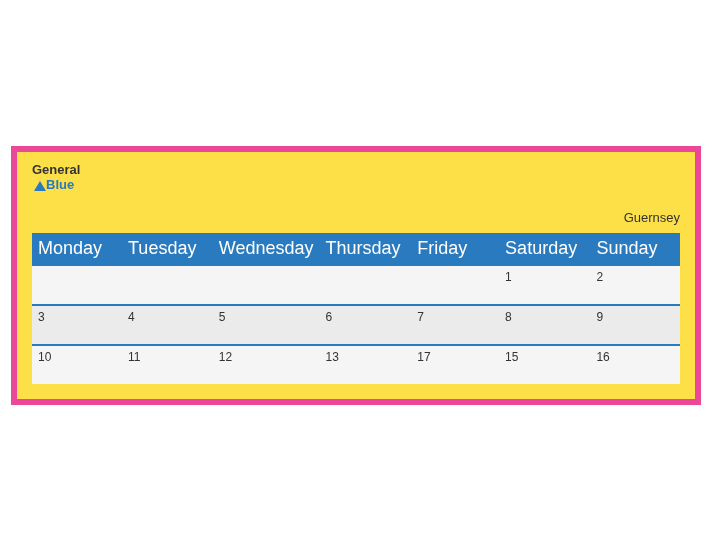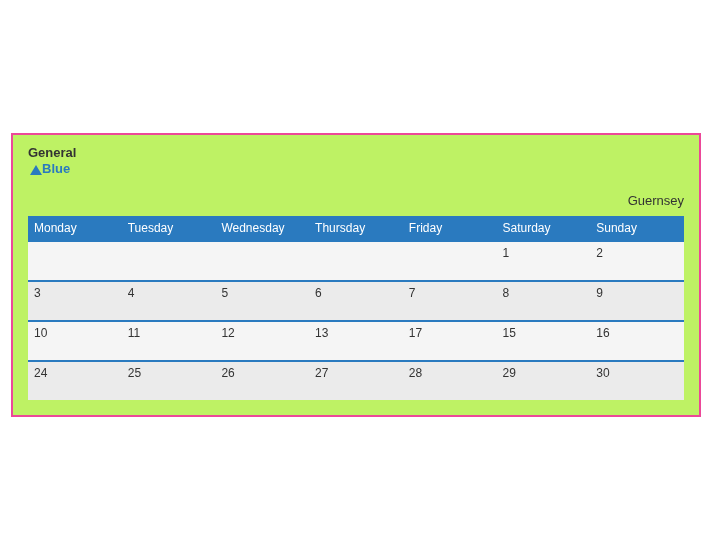--- a/index.html
+++ b/index.html
@@ -8,22 +8,22 @@
       font-family: Arial, sans-serif;
       display: flex;
       justify-content: center;
       align-items: center;
       width: 712px;
       height: 550px;
       overflow: hidden;
     }
     .calendar-wrapper {
       width: 690px;
-      background: #bef264;
-      border: 2px solid #ec4899;
+      background: #fde047;
+      border: 6px solid #ec4899;
       padding: 10px 15px 15px 15px;
     }
     .header {
       display: flex;
       justify-content: space-between;
       align-items: flex-start;
       margin-bottom: 8px;
     }
     .logo {
       display: flex;
@@ -68,21 +68,21 @@
     }
     .calendar-table {
       width: 100%;
       border-collapse: collapse;
     }
     .calendar-table thead tr {
       background-color: #2a7abf;
     }
     .calendar-table thead th {
       color: #fff;
-      font-size: 12px;
+      font-size: 18px;
       font-weight: normal;
       padding: 5px 6px;
       text-align: left;
       border: none;
       margin-left: 15px;
     }
     .calendar-table tbody tr {
       border-top: 2px solid #2a7abf;
     }
     .calendar-table tbody td {
@@ -150,24 +150,15 @@
         </tr>
         <tr>
           <td><span class="day-num">10</span></td>
           <td><span class="day-num">11</span></td>
           <td><span class="day-num">12</span></td>
           <td><span class="day-num">13</span></td>
           <td><span class="day-num">17</span></td>
           <td><span class="day-num">15</span></td>
           <td><span class="day-num">16</span></td>
         </tr>
-        <tr>
-          <td><span class="day-num">24</span></td>
-          <td><span class="day-num">25</span></td>
-          <td><span class="day-num">26</span></td>
-          <td><span class="day-num">27</span></td>
-          <td><span class="day-num">28</span></td>
-          <td><span class="day-num">29</span></td>
-          <td><span class="day-num">30</span></td>
-        </tr>
       </tbody>
   </table>
 </div>
 
 </body></html>

